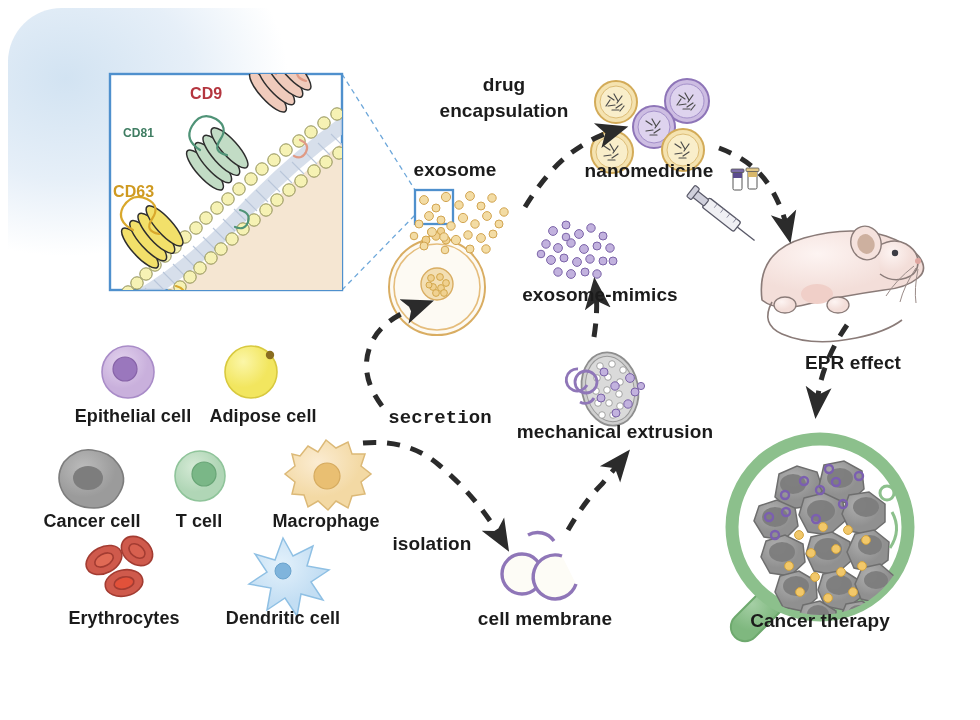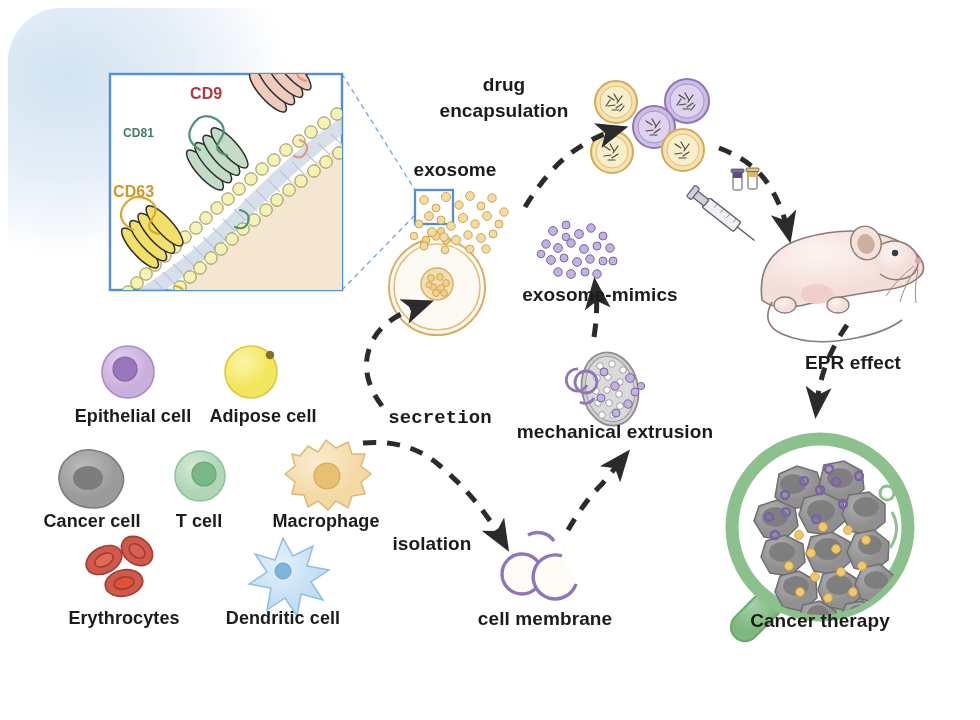--- a/index.html
+++ b/index.html
@@ -574,20 +574,21 @@
 
   <div class="lbl" style="left:190px;top:85px;font-size:16px;color:#b4363f;">CD9</div>
   <div class="lbl" style="left:123px;top:126px;font-size:12px;color:#3f7d62;">CD81</div>
   <div class="lbl" style="left:113px;top:183px;font-size:16px;color:#cf9a21;">CD63</div>
 
   <div class="lbl ctr" style="left:504px;top:74px;font-size:19px;">drug</div>
   <div class="lbl ctr" style="left:504px;top:100px;font-size:19px;">encapsulation</div>
 
   <div class="lbl ctr" style="left:455px;top:159px;font-size:19px;">exosome</div>
 
+  <div class="lbl ctr" style="left:649px;top:160px;font-size:19px;">nanomedicine</div>
 
   <div class="lbl ctr" style="left:600px;top:284px;font-size:19px;">exosome-mimics</div>
 
   <div class="lbl ctr" style="left:545px;top:608px;font-size:19px;">cell membrane</div>
 
   <div class="lbl ctr" style="left:615px;top:421px;font-size:19px;">mechanical extrusion</div>
 
   <div class="lbl ctr" style="left:440px;top:407px;font-size:19px;font-family:Liberation Mono, monospace;">secretion</div>
 
   <div class="lbl ctr" style="left:432px;top:533px;font-size:19px;">isolation</div>

